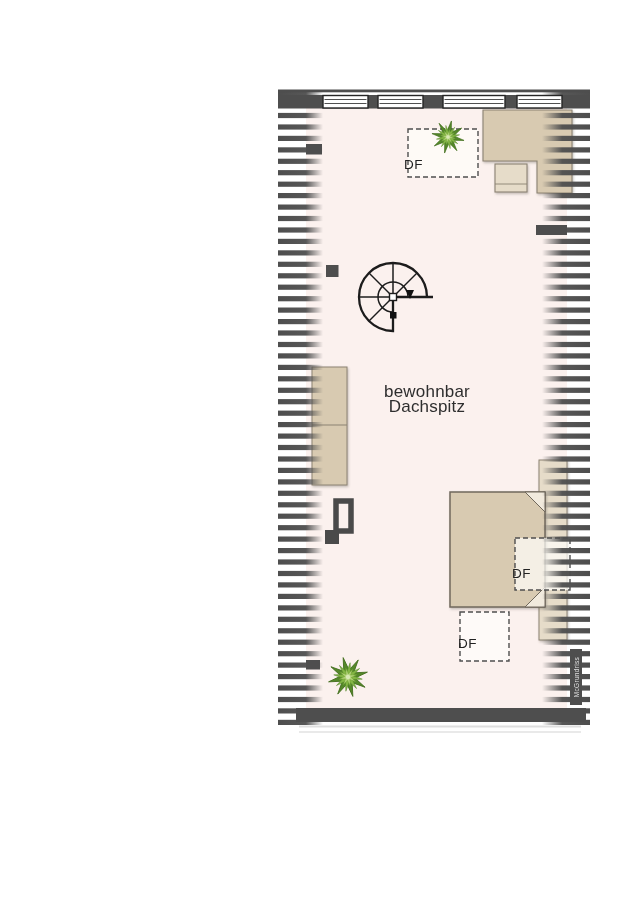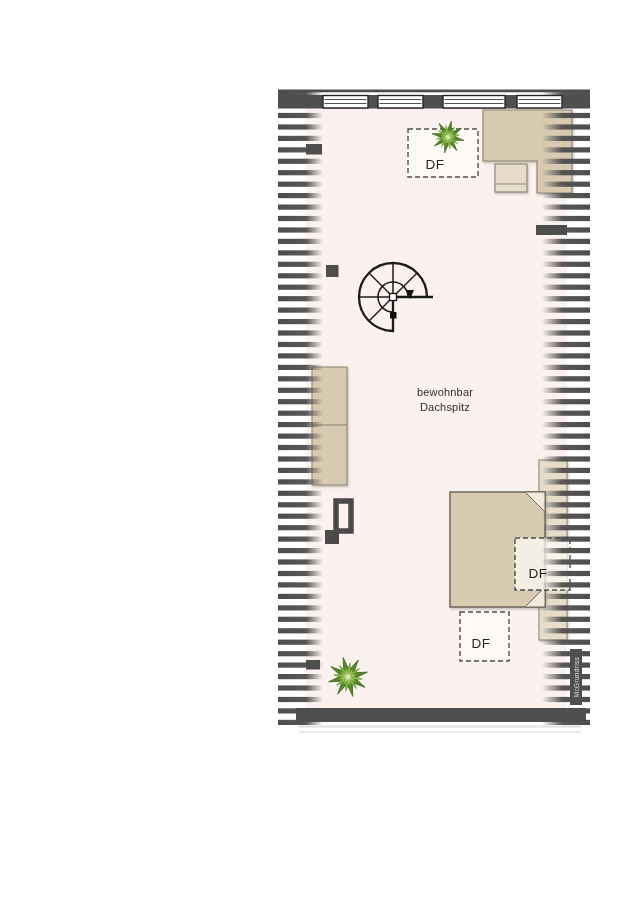--- a/index.html
+++ b/index.html
@@ -5,26 +5,26 @@
   html,body{margin:0;padding:0;}
   body{
     width:636px;height:900px;position:relative;overflow:hidden;
     background:#ffffff;
     font-family:"Liberation Sans", sans-serif;
   }
   .stage{position:absolute;left:0;top:0;width:636px;height:900px;}
   svg.plan{position:absolute;left:0;top:0;}
   .overlay{position:absolute;color:var(--text,#2e2e2e);}
   .room-label{
-    left:375px;top:385px;width:140px;text-align:center;
-    font-size:11px;line-height:14.5px;letter-spacing:0.2px;color:var(--text,#2e2e2e);
+    left:357px;top:385px;width:140px;text-align:center;
+    font-size:17px;line-height:14.5px;letter-spacing:0.2px;color:var(--text,#2e2e2e);
   }
   .df-label{
     font-size:13.5px;letter-spacing:0.6px;color:#222;
-    text-align:center;
+    text-align:left;
   }
   .df-1{left:404px;top:157px;width:62px;}
   .df-2{left:512px;top:566px;width:52px;}
   .df-3{left:458px;top:636px;width:46px;}
   .watermark-tab{
     left:570px;top:649px;width:12px;height:56px;
     background:var(--wall,#4e4e4e);
     display:flex;align-items:center;justify-content:center;
   }
   .watermark-tab span{

